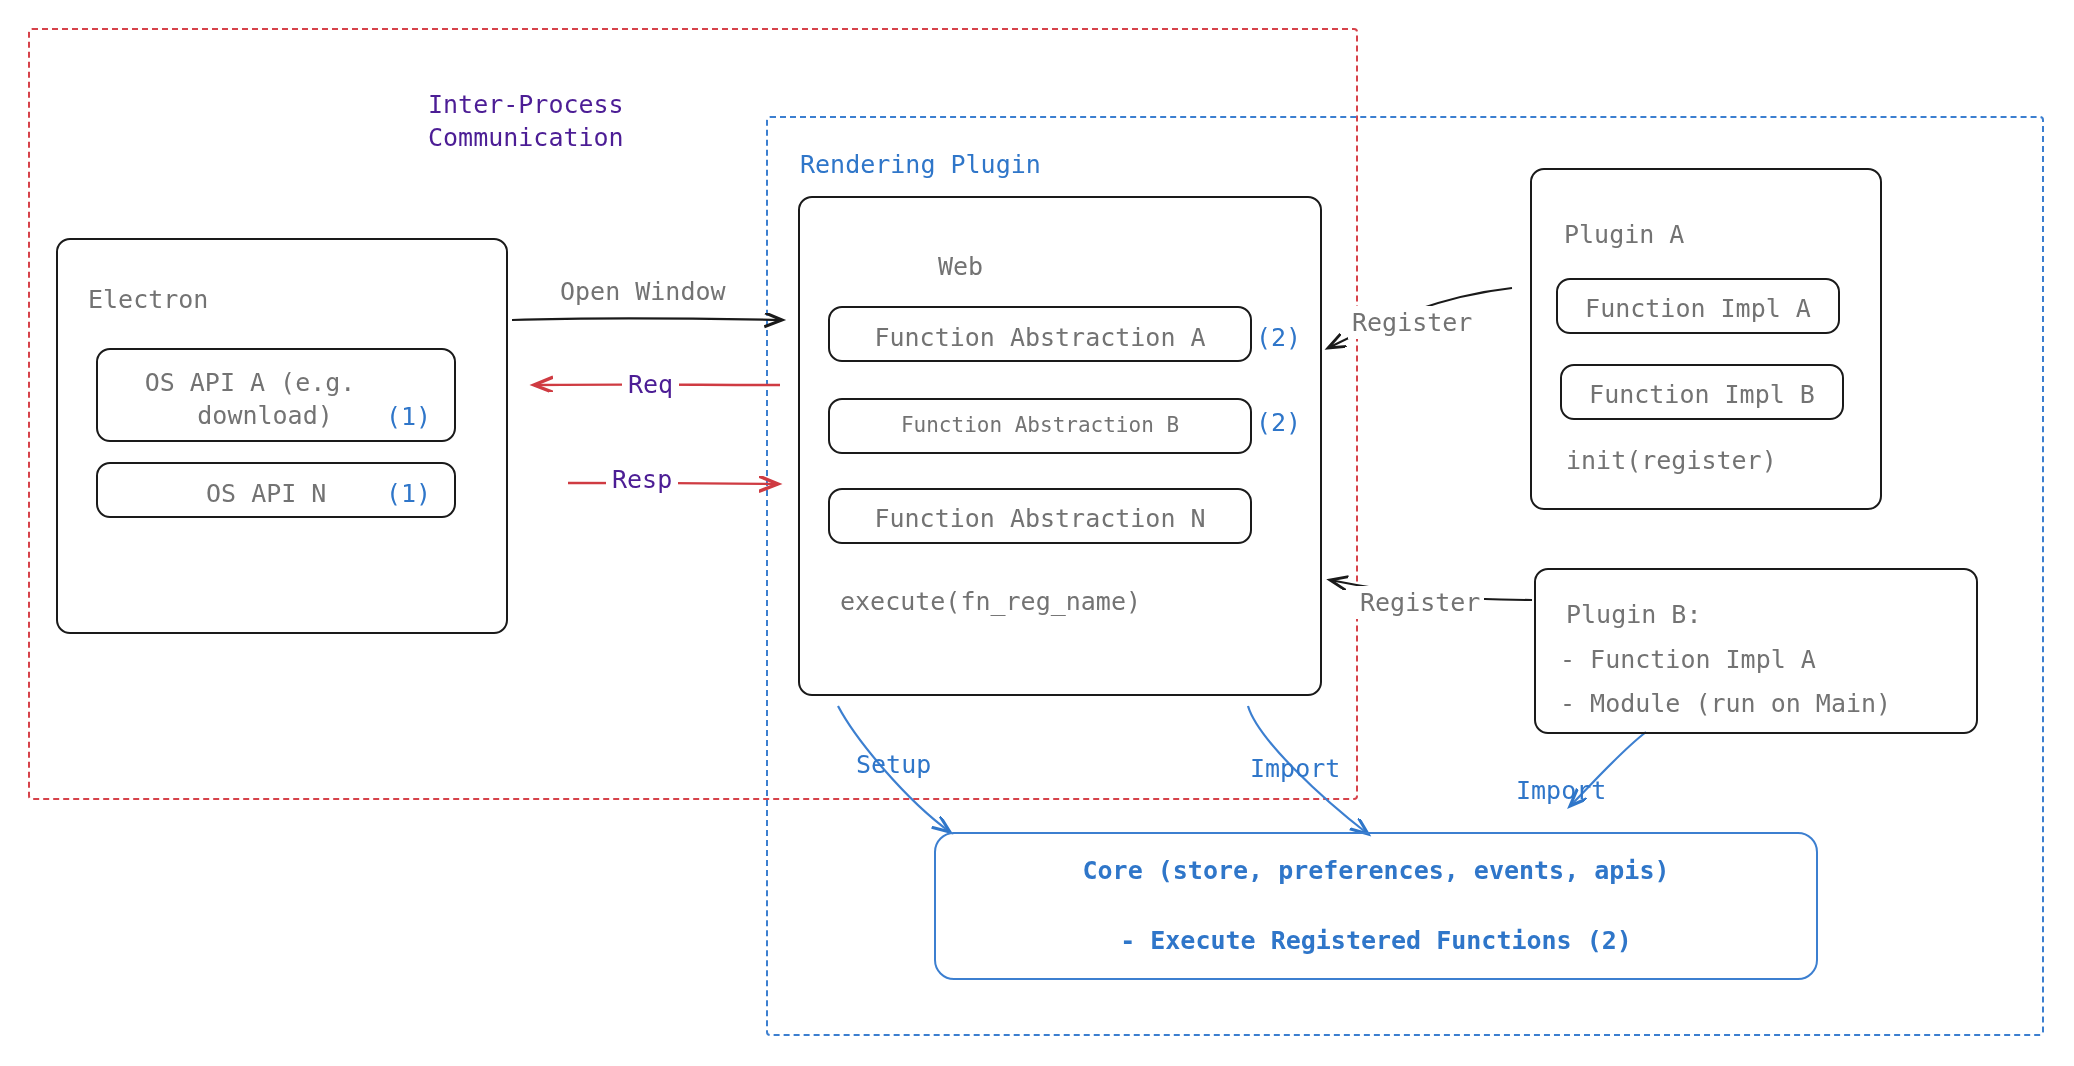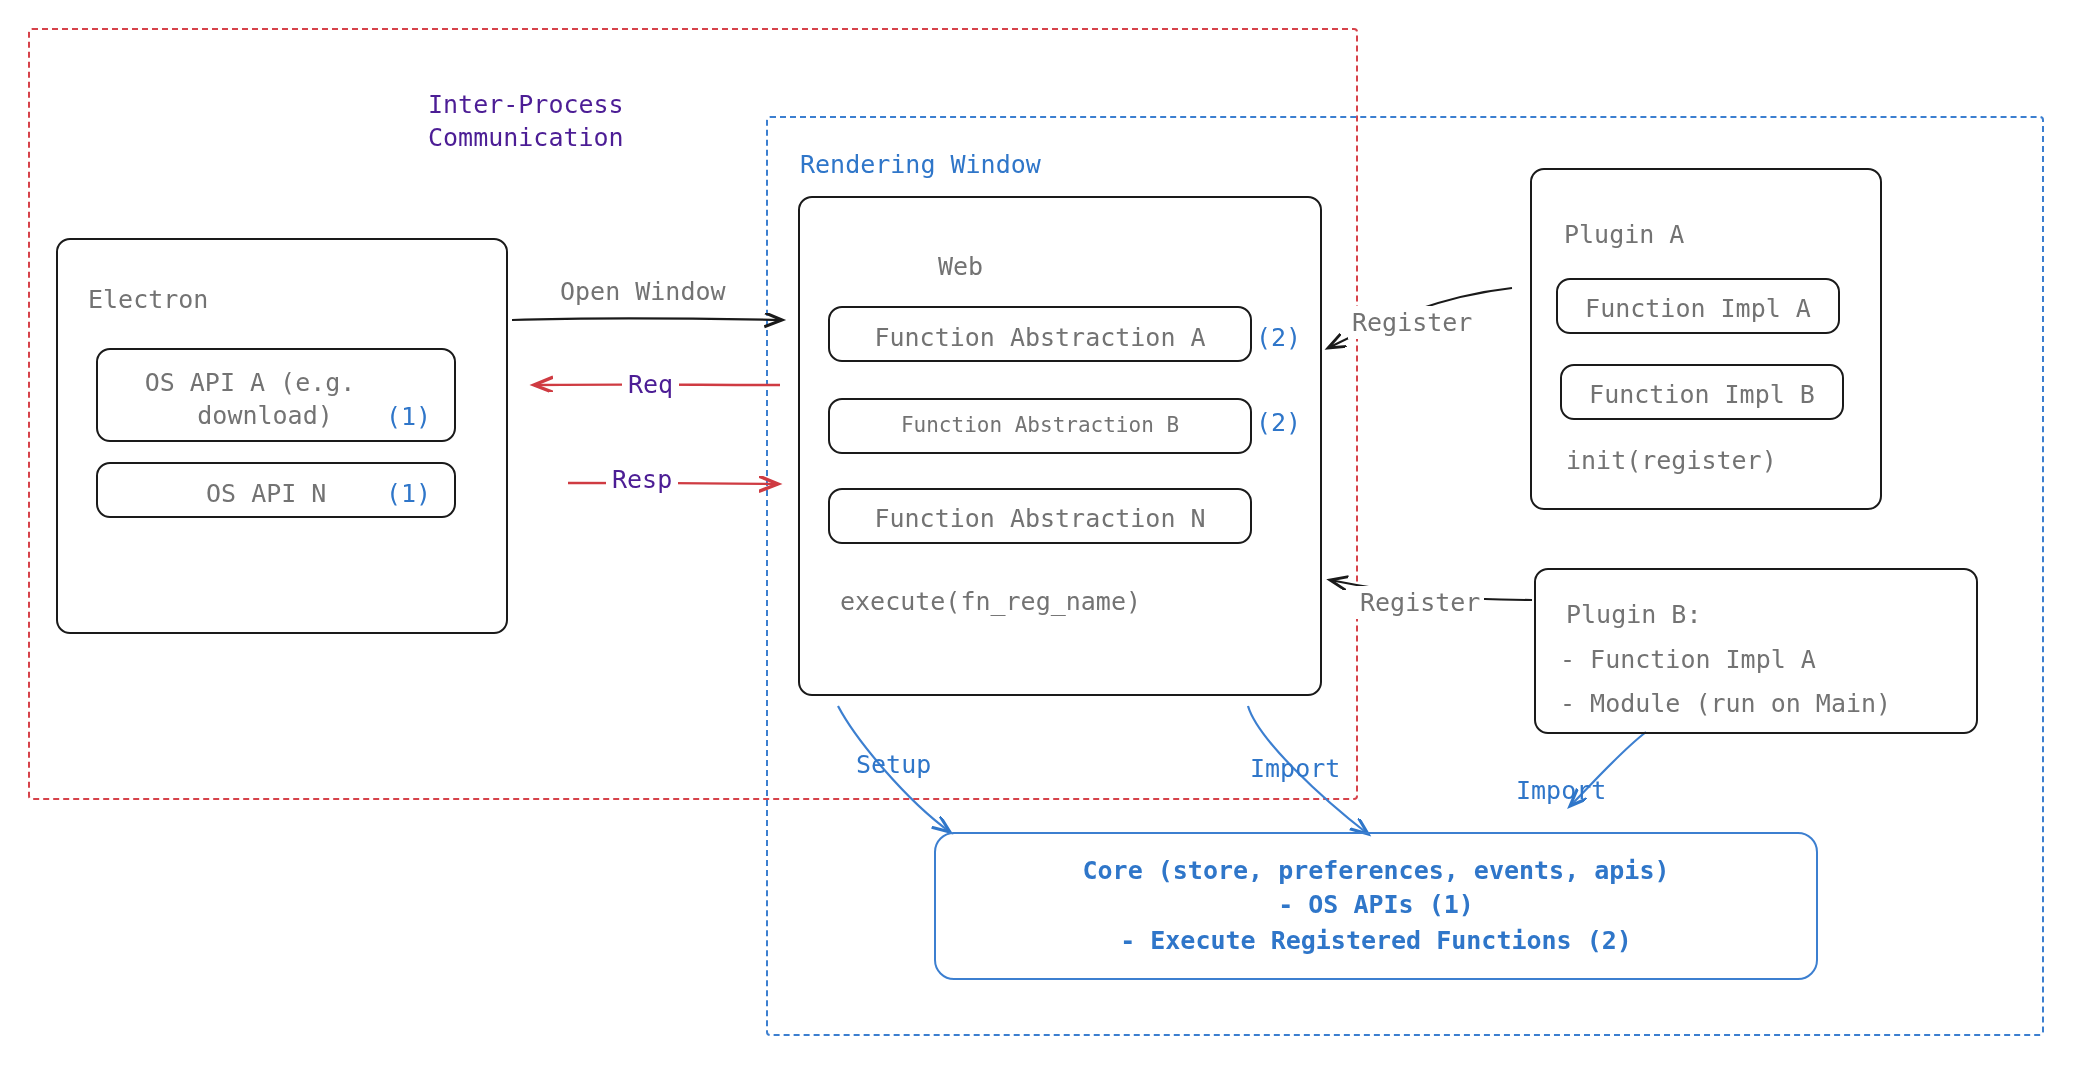--- a/index.html
+++ b/index.html
@@ -106,21 +106,21 @@
     <path d="M838,706 C856,740 906,800 950,832" fill="none" stroke="#3c7fd0" stroke-width="2.2" marker-end="url(#arrow-blue)"></path>
 
     <path d="M1248,706 C1258,740 1324,800 1368,834" fill="none" stroke="#3c7fd0" stroke-width="2.2" marker-end="url(#arrow-blue)"></path>
 
     <path d="M1646,732 C1620,752 1592,784 1570,806" fill="none" stroke="#3c7fd0" stroke-width="2.2" marker-end="url(#arrow-blue)"></path>
   </svg>
 
   <div class="label red-text" style="left:428px; top:88px; width:300px; font-size:25px;">Inter-Process
 Communication</div>
 
-  <div class="label blue-text" style="left:800px; top:148px; width:400px; font-size:25px;">Rendering Window</div>
+  <div class="label blue-text" style="left:800px; top:148px; width:400px; font-size:25px;">Rendering Plugin</div>
 
   <div class="node" style="left:56px; top:238px; width:452px; height:396px;"></div>
   <div class="label" style="left:88px; top:283px; font-size:25px;">Electron</div>
 
   <div class="node" style="left:96px; top:348px; width:360px; height:94px;"></div>
   <div class="label center" style="left:100px; top:366px; width:300px; font-size:25px;">OS API A (e.g.
   download)</div>
   <div class="label blue-text" style="left:386px; top:400px; font-size:25px;">(1)</div>
 
   <div class="node" style="left:96px; top:462px; width:360px; height:56px;"></div>
@@ -154,21 +154,20 @@
 
   <div class="label" style="left:1566px; top:444px; font-size:25px;text-align:right;">init(register)</div>
 
   <div class="node" style="left:1534px; top:568px; width:444px; height:166px;"></div>
   <div class="label" style="left:1566px; top:598px; font-size:25px;">Plugin B:</div>
   <div class="label" style="left:1560px; top:643px; font-size:25px;">- Function Impl A</div>
   <div class="label" style="left:1560px; top:687px; font-size:25px;">- Module (run on Main)</div>
 
   <div class="core-box" style="left:934px; top:832px; width:884px; height:148px;"></div>
   <div class="label blue-text center" style="left:934px; top:854px; width:884px; font-size:25px; font-weight:bold;">Core (store, preferences, events, apis)</div>
-  <div class="label blue-text center" style="left:934px; top:888px; width:884px; font-size:25px; font-weight:bold;">- OS APIs (1)</div>
   <div class="label blue-text center" style="left:934px; top:924px; width:884px; font-size:25px; font-weight:bold;">- Execute Registered Functions (2)</div>
 
   <div class="label" style="left:560px; top:275px; font-size:25px;">Open Window</div>
 
   <div class="label red-text" style="left:622px; top:368px; font-size:25px; background:#ffffff; padding:0 6px;">Req</div>
 
   <div class="label red-text" style="left:606px; top:463px; font-size:25px; background:#ffffff; padding:0 6px;">Resp</div>
 
   <div class="label" style="left:1348px; top:306px; font-size:25px; background:#ffffff; padding:0 4px;">Register</div>
 

